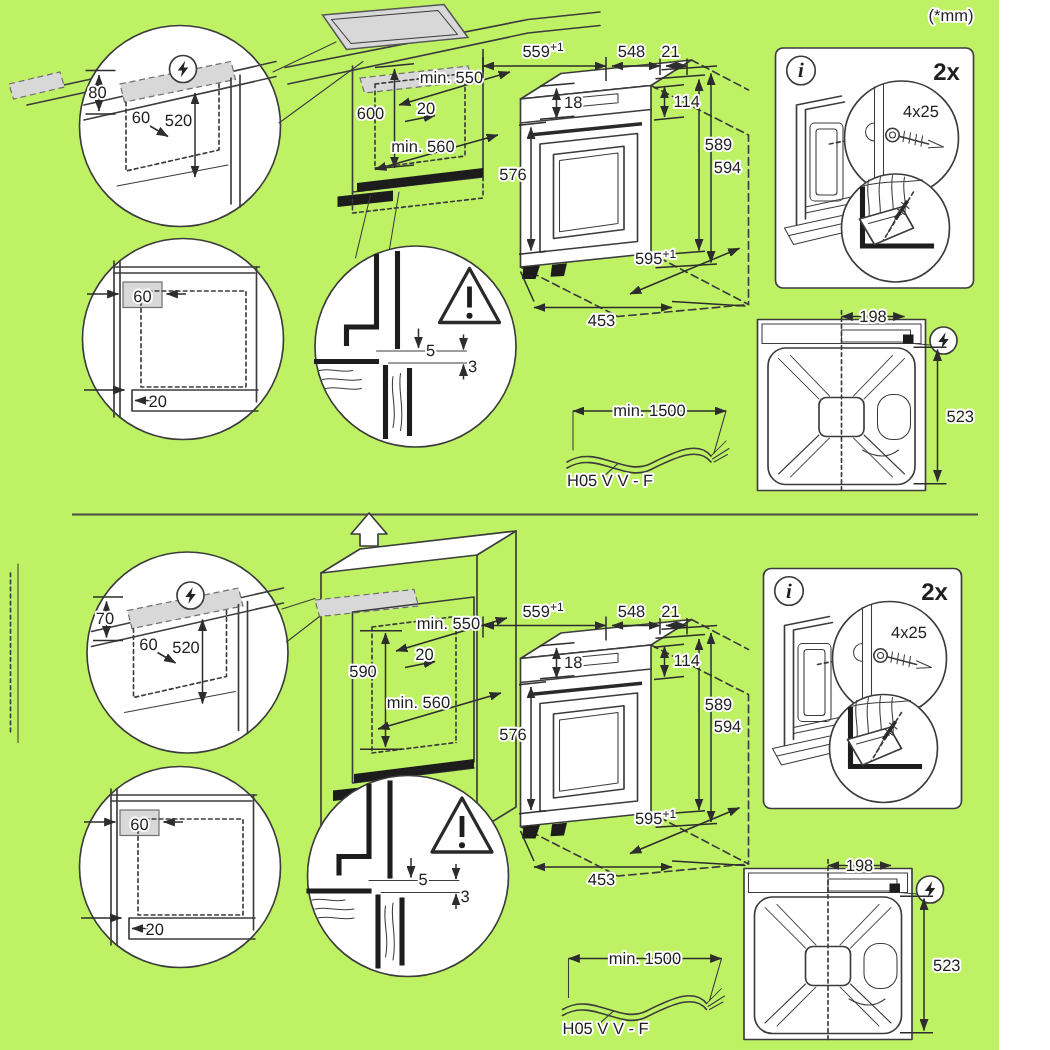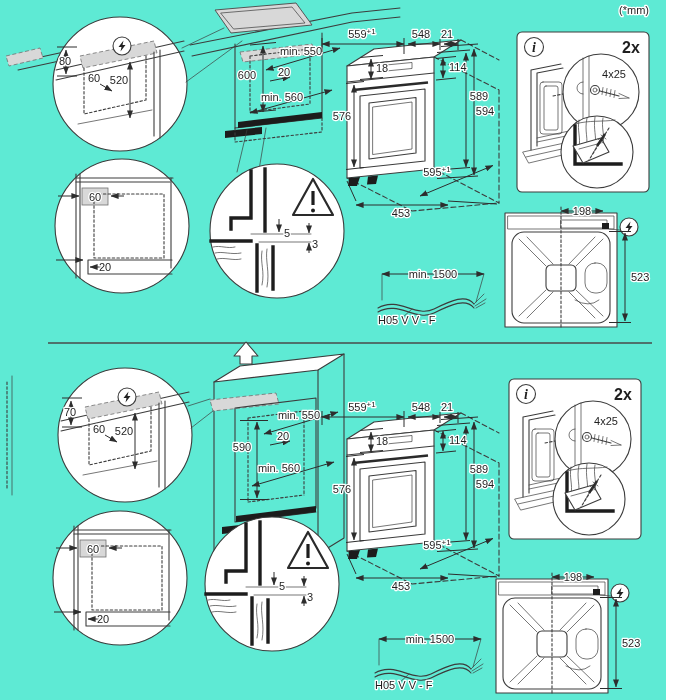--- a/index.html
+++ b/index.html
@@ -1,16 +1,16 @@
 <!DOCTYPE html>
 <html><head>
 <meta charset="utf-8">
 <style>
   html,body{margin:0;padding:0;background:#fff;}
-  #page{width:666px;height:700px;background:#5eead4;position:relative;overflow:hidden;}
+  #page{width:666px;height:700px;background:#bef264;position:relative;overflow:hidden;}
   svg{display:block;}
   .ln{fill:none;stroke:#3c3c3c;stroke-width:1.1;stroke-linecap:round;stroke-linejoin:round;}
   .thin{stroke-width:.7;}
   .thick{fill:none;stroke:#1d1d1d;stroke-width:3.4;stroke-linecap:square;}
   .dash{stroke-dasharray:5 3;}
   .dash2{stroke-dasharray:2.5 2.2;}
   .fw{fill:#fff;}
   .gray{fill:#d8d8d8;stroke:#707070;stroke-width:.8;stroke-dasharray:4 2.5;}
   .blk{fill:#1c1c1c;stroke:none;}
   .dim{fill:none;stroke:#2d2d2d;stroke-width:1;}

